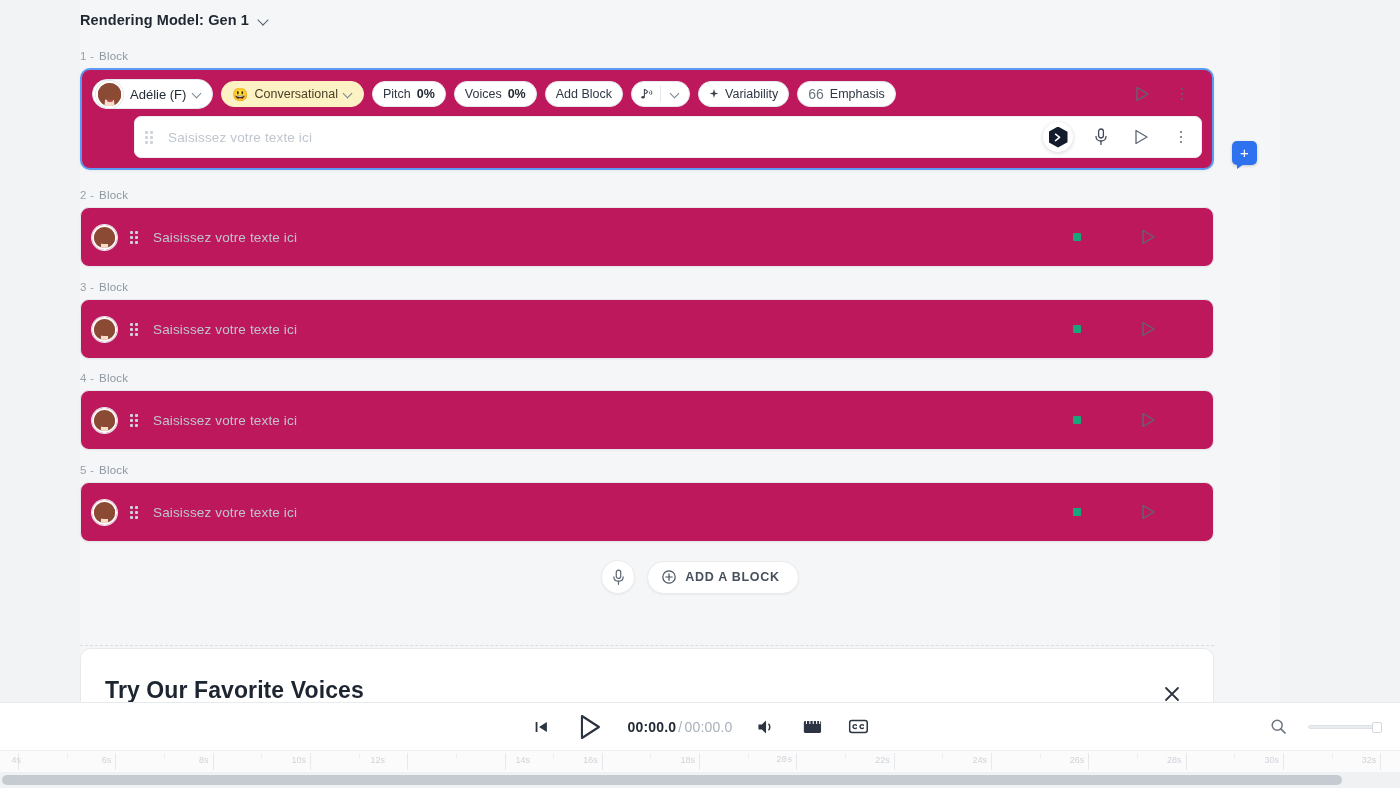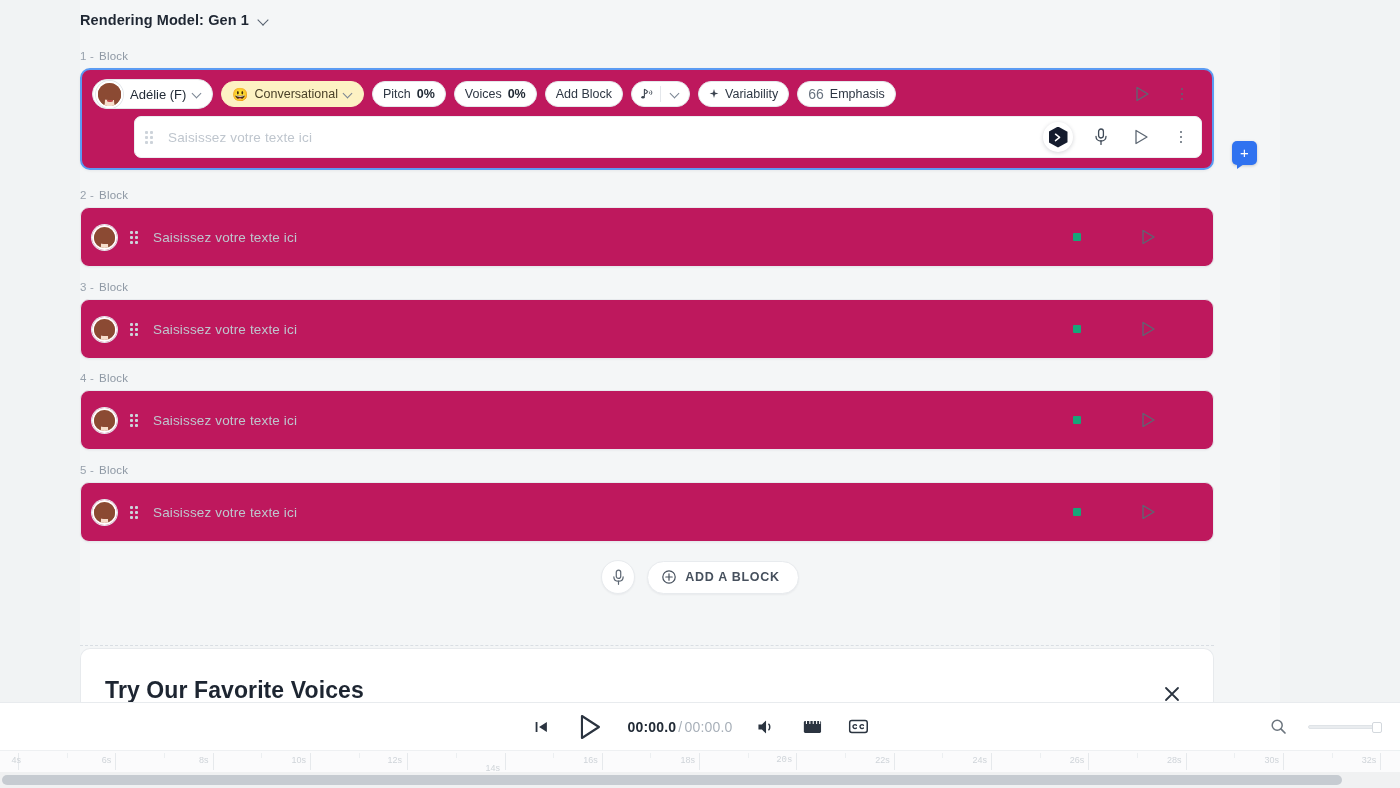--- a/index.html
+++ b/index.html
@@ -667,24 +667,24 @@
     <span class="minor" style="left: 163.95px;"></span>
     <span class="lab" style="left: 115.3px;">6s</span>
     <span class="tick" style="left: 212.6px;"></span>
     <span class="minor" style="left: 261.25px;"></span>
     <span class="lab" style="left: 212.6px;">8s</span>
     <span class="tick" style="left: 309.9px;"></span>
     <span class="minor" style="left: 358.55px;"></span>
     <span class="lab" style="left: 309.9px; text-align: center;">10s</span>
     <span class="tick" style="left: 407.2px;"></span>
     <span class="minor" style="left: 455.85px;"></span>
-    <span class="lab" style="left: 406px;">12s</span>
+    <span class="lab" style="left: 389px;">12s</span>
     <span class="tick" style="left: 504.5px;"></span>
     <span class="minor" style="left: 553.15px;"></span>
-    <span class="lab" style="left: 504px; margin-top: 8px;">14s</span>
+    <span class="lab" style="left: 534px;">14s</span>
     <span class="tick" style="left: 601.8px;"></span>
     <span class="minor" style="left: 650.45px;"></span>
     <span class="lab" style="left: 601.8px;">16s</span>
     <span class="tick" style="left: 699.1px;"></span>
     <span class="minor" style="left: 747.75px;"></span>
     <span class="lab" style="left: 699.1px;">18s</span>
     <span class="tick" style="left: 796.4px;"></span>
     <span class="minor" style="left: 845.05px;"></span>
     <span class="lab" style="left: 796.4px; font-family: Liberation Mono, monospace;">20s</span>
     <span class="tick" style="left: 893.7px;"></span>

